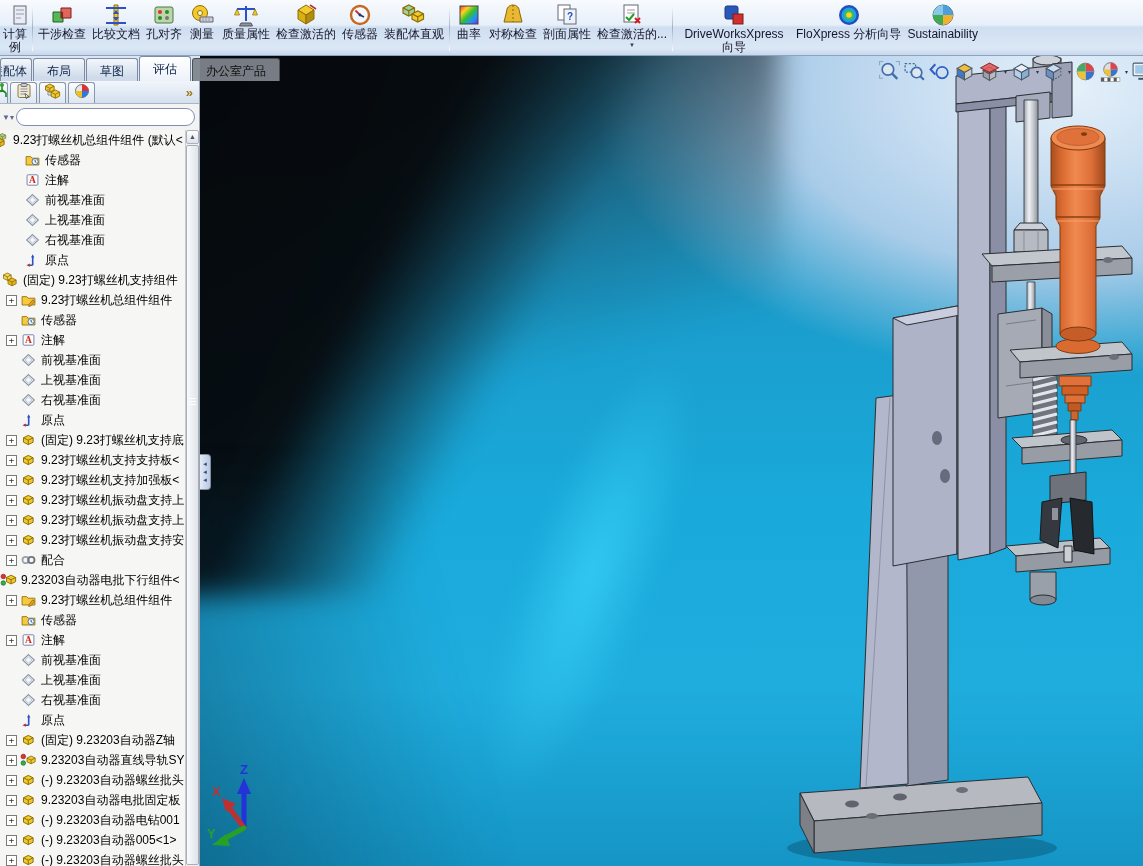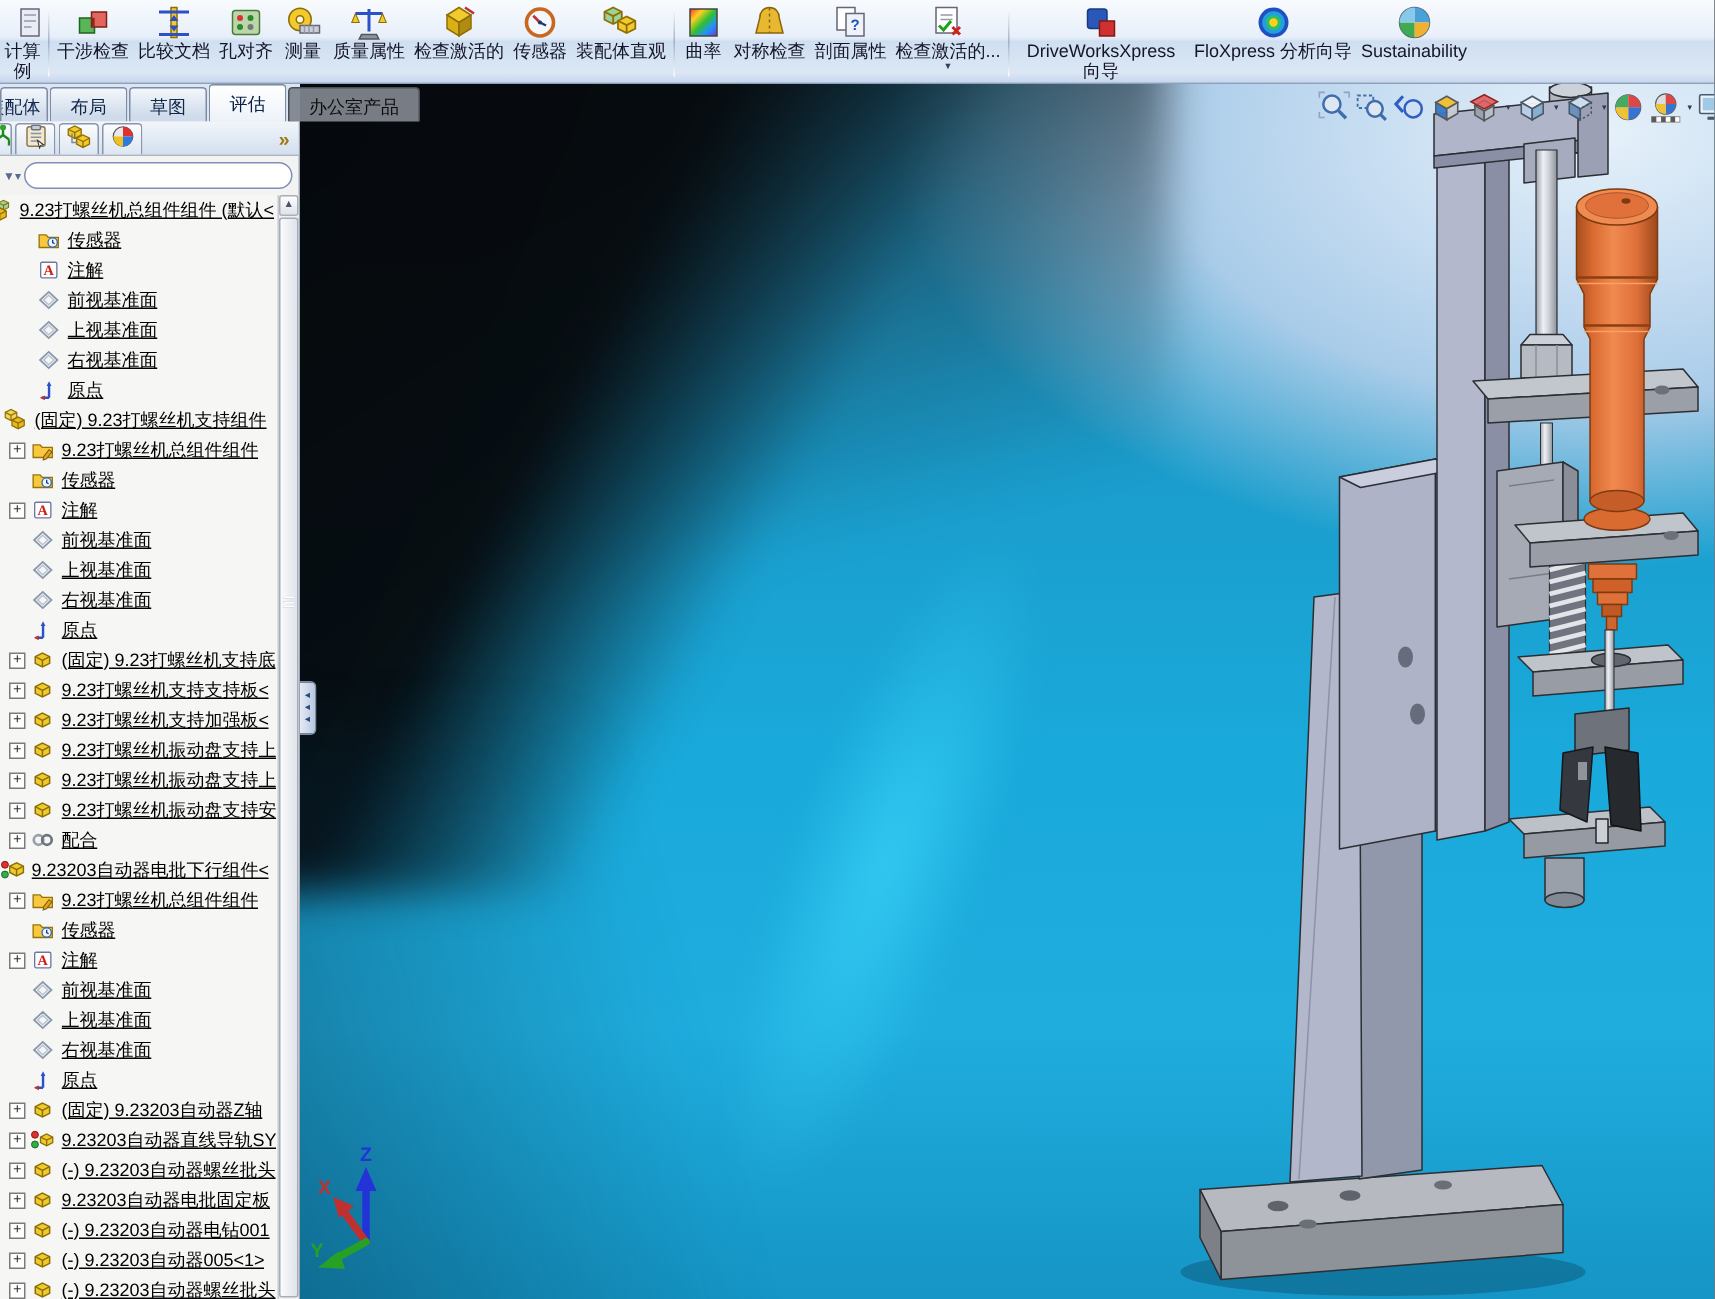--- a/index.html
+++ b/index.html
@@ -45,21 +45,21 @@
     font-size:11px;padding:0 8px;outline:none;}
   .fm-funnel{font-size:8px;color:#5a6898;}
 
   .tree{position:absolute;top:49px;left:0;right:14px;bottom:0;overflow:hidden;background:#f6f6f4;}
   .trow{height:20px;display:flex;align-items:center;white-space:nowrap;font-size:12px;color:#000;}
   .texp{width:11px;height:11px;border:1px solid #7a7a7a;background:#fff;font:9px/9px "DejaVu Sans Mono",monospace;
     text-align:center;color:#333;margin-right:3px;flex:none;}
   .tspace{width:14px;flex:none;}
   .ticon{width:17px;height:16px;margin-right:4px;flex:none;}
   .trow.rootcut .ticon{margin-left:-8px;}
-  .tlabel{overflow:hidden;text-decoration:underline;}
+  .tlabel{overflow:hidden;}
 
   .tree-sb{position:absolute;top:49px;right:0;width:14px;bottom:0;background:#eef0f2;
     border-left:1px solid #c8ccd2;}
   .sb-up{height:14px;background:linear-gradient(#fdfdfe,#dfe3e8);border:1px solid #aab0ba;
     border-radius:2px;font-size:7px;text-align:center;color:#4a5568;line-height:12px;}
   .sb-thumb{position:absolute;top:15px;left:0;right:0;bottom:1px;border:1px solid #a8aeb8;
     border-radius:2px;background:linear-gradient(90deg,#fafbfc,#dfe3e9);}
   .sb-grip{position:absolute;top:250px;left:2px;right:2px;}
   .sb-grip div{height:1px;background:#8a919c;margin:2px 0;border-bottom:1px solid #fff;}
 

